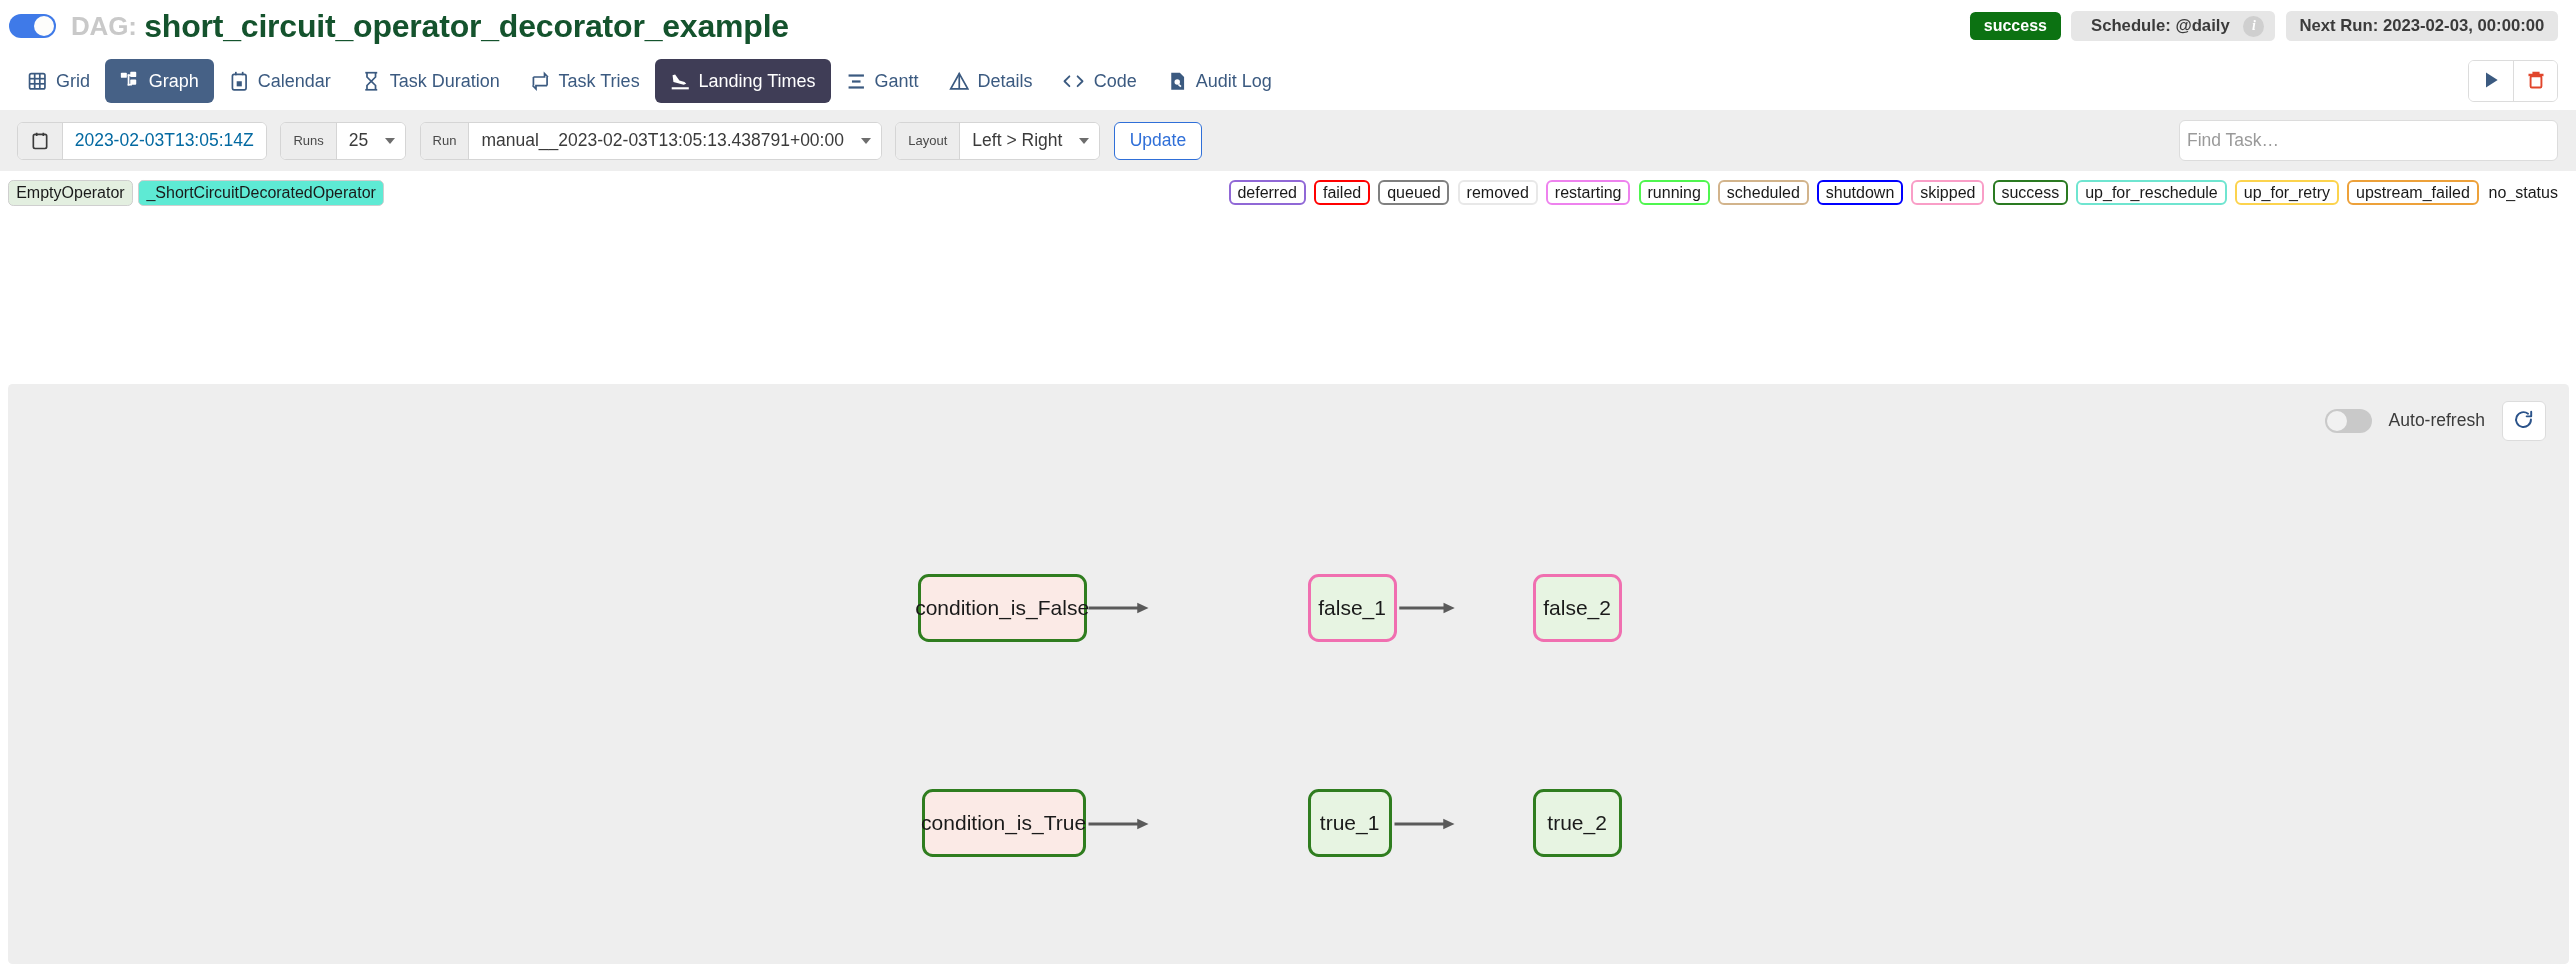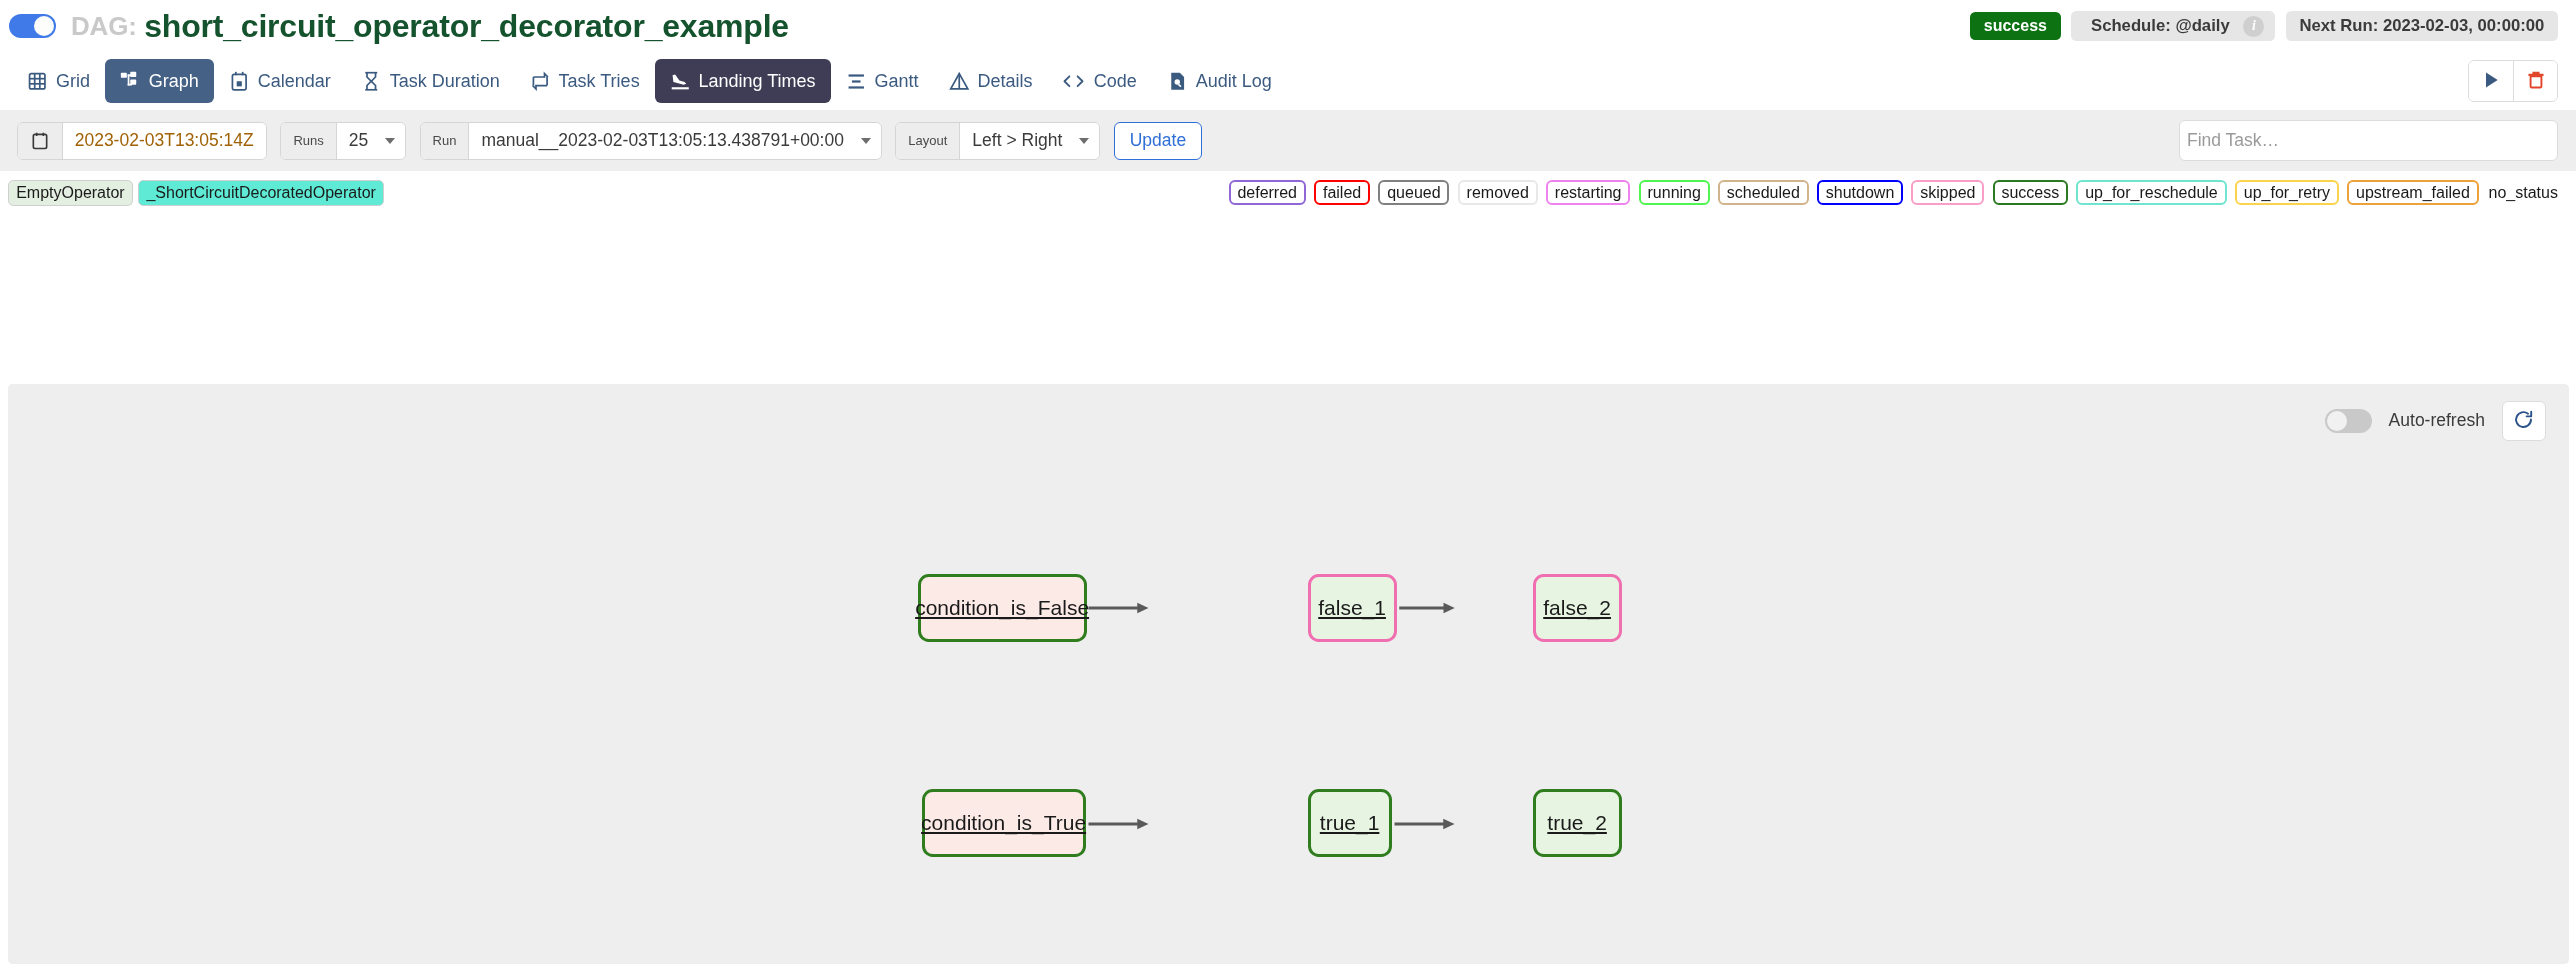--- a/index.html
+++ b/index.html
@@ -167,21 +167,21 @@
     padding: 0 12px;
     font-size: 13px;
     color: #4a4a4a;
     border-right: 0.8px solid #d5d5d5;
     white-space: nowrap;
   }
   .ctrl-value {
     display: flex; align-items: center;
     padding: 0 12px;
     font-size: 17.5px;
-    color: #a16207;
+    color: #0369a1;
     background: #ffffff;
     white-space: nowrap;
   }
   .ctrl-select {
     display: flex; align-items: center;
     gap: 16.7px;
     padding: 0 10px 0 12px;
     font-size: 17.5px;
     color: #3b3b3b;
     background: #ffffff;
@@ -303,21 +303,20 @@
   .node {
     position: absolute;
     border-radius: 10.7px;
     display: flex;
     align-items: center;
     justify-content: center;
     font-size: 21px;
     color: #1a1a1a;
     cursor: pointer;
     white-space: nowrap;
-    text-decoration: underline;
   }
   .edge { position: absolute; }
 </style>
 </head>
 <body>
 
 <div class="header">
   <div class="dag-toggle">
     <div class="knob"></div>
   </div>

